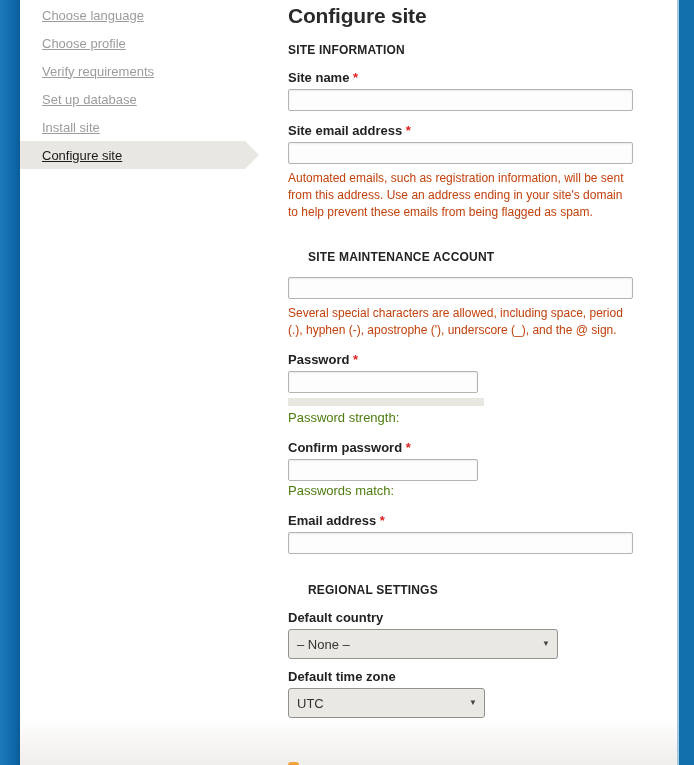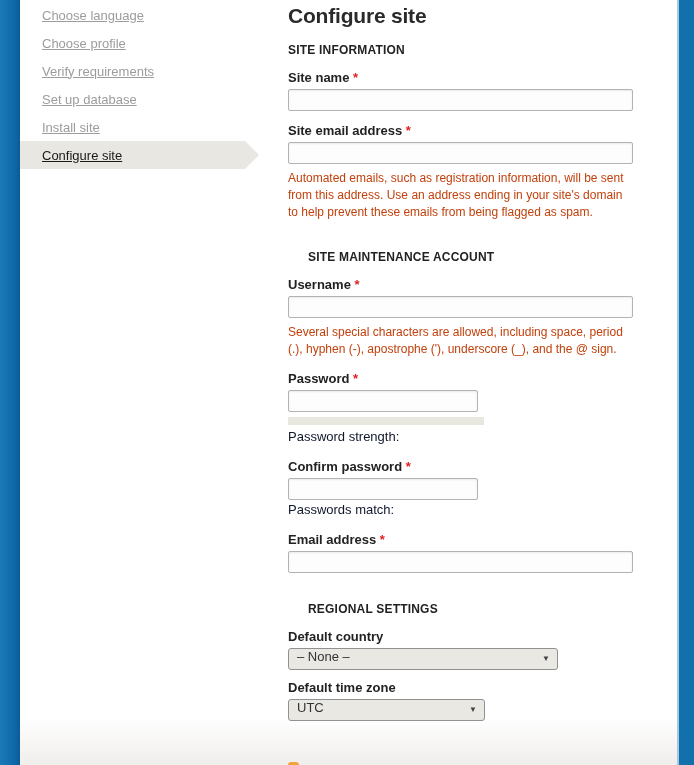--- a/index.html
+++ b/index.html
@@ -47,23 +47,23 @@
     border:1px solid #b3b3b3; border-radius:2px;
     background:#fdfdfd;
     box-shadow:inset 0 1px 2px rgba(0,0,0,0.08);
     font-family:"Liberation Sans", sans-serif; font-size:13px; padding:0 6px; color:#222;
   }
   .text-input.narrow { width:190px; }
   .form-item { margin-bottom:12px; }
   .description { font-size:12px; color:#c2410c; line-height:17px; margin-top:6px; }
   .section-gap { margin-top:28px;margin-left:20px; }
   .strength-bar { width:196px; height:8px; background:#e9e8e0; margin-top:5px; }
-  .inline-note { font-size:13px; color:#0f172a; line-height:16px; margin-top:4px; }
+  .inline-note { font-size:13px; color:#4d7c0f; line-height:16px; margin-top:4px; }
   .select-box {
-    position:relative; height:22px; display:flex; align-items:flex-start;
+    position:relative; height:30px; display:flex; align-items:center;
     background:#e9e8e3; border:1px solid #919191; border-radius:3px;
     font-size:13px; color:#333; padding:0 22px 0 8px; cursor:default;
   }
   .select-box .select-arrow {
     position:absolute; right:7px; top:50%; transform:translateY(-52%);
     font-size:8px; color:#444; line-height:8px;
   }
   .select-country { width:270px; }
   .select-timezone { width:197px; }
   .bottom-fade {
@@ -118,21 +118,20 @@
 
   <div class="form-item" style="margin-bottom:16px;">
     <label class="form-label"><span>Site email address</span> <span class="req">*</span></label>
     <input class="text-input" type="text" value="" style="">
     <div class="description">Automated emails, such as registration information, will be sent from this address. Use an address ending in your site's domain to help prevent these emails from being flagged as spam.</div>
   </div>
 
   <div class="section-title section-gap">SITE MAINTENANCE ACCOUNT</div>
 
   <div class="form-item" style="margin-bottom:0;">
-    <label class="form-label"><span>Username</span> <span class="req">*</span></label>
     <input class="text-input" type="text" value="" style="">
     <div class="description">Several special characters are allowed, including space, period (.), hyphen (-), apostrophe ('), underscore (_), and the @ sign.</div>
   </div>
 
   <div class="form-item" style="margin-top:13px; margin-bottom:0;">
     <label class="form-label"><span>Password</span> <span class="req">*</span></label>
     <input class="text-input narrow" type="password" value="" style="">
     <div class="strength-bar"></div>
     <div class="inline-note">Password strength:</div>
   </div>

